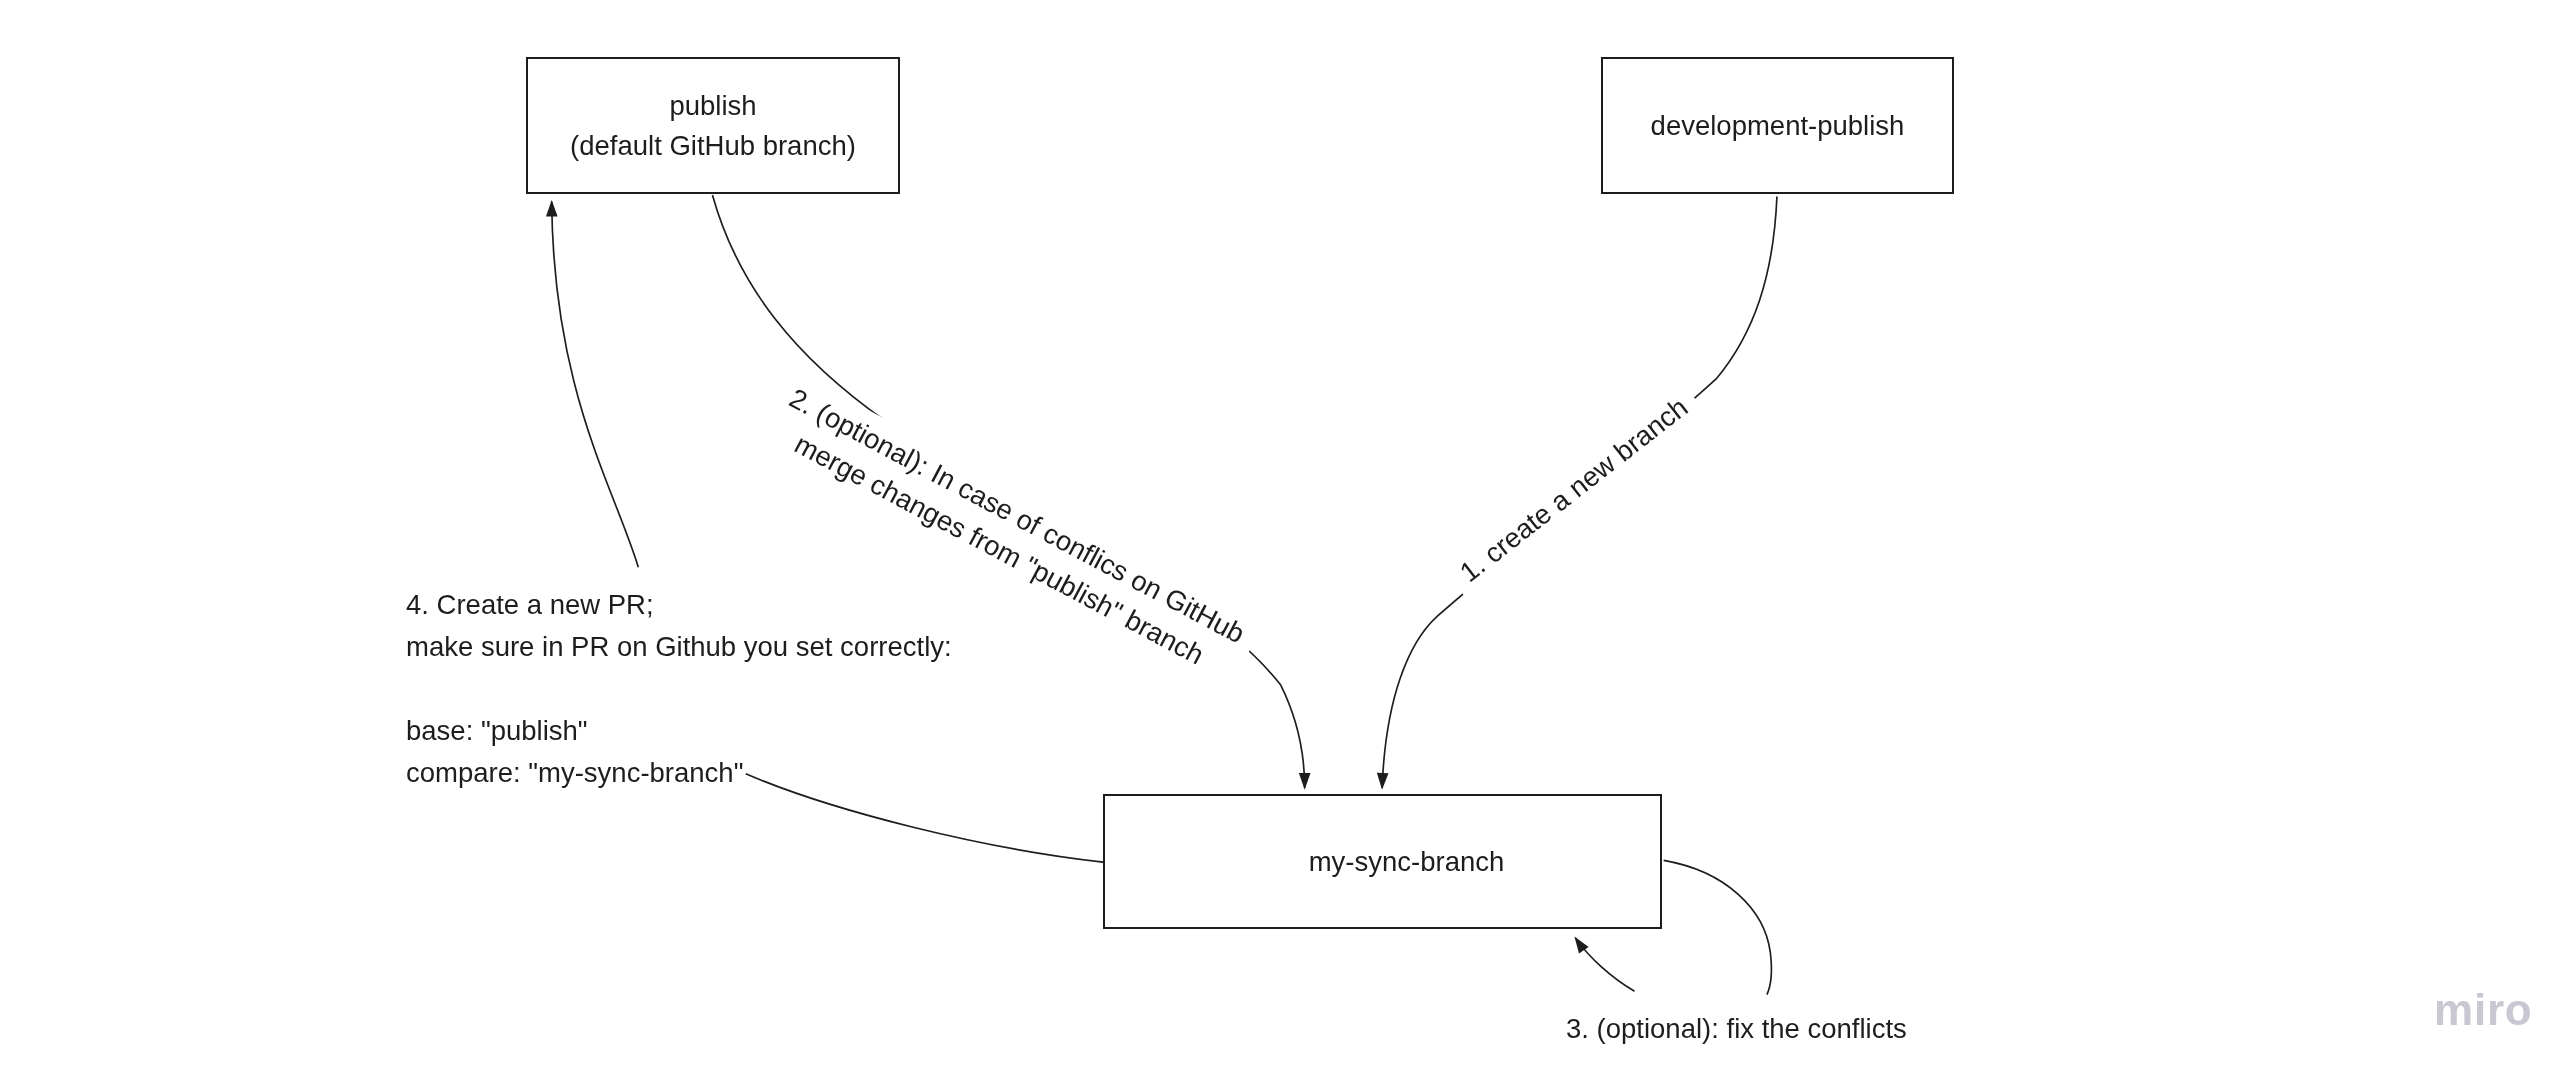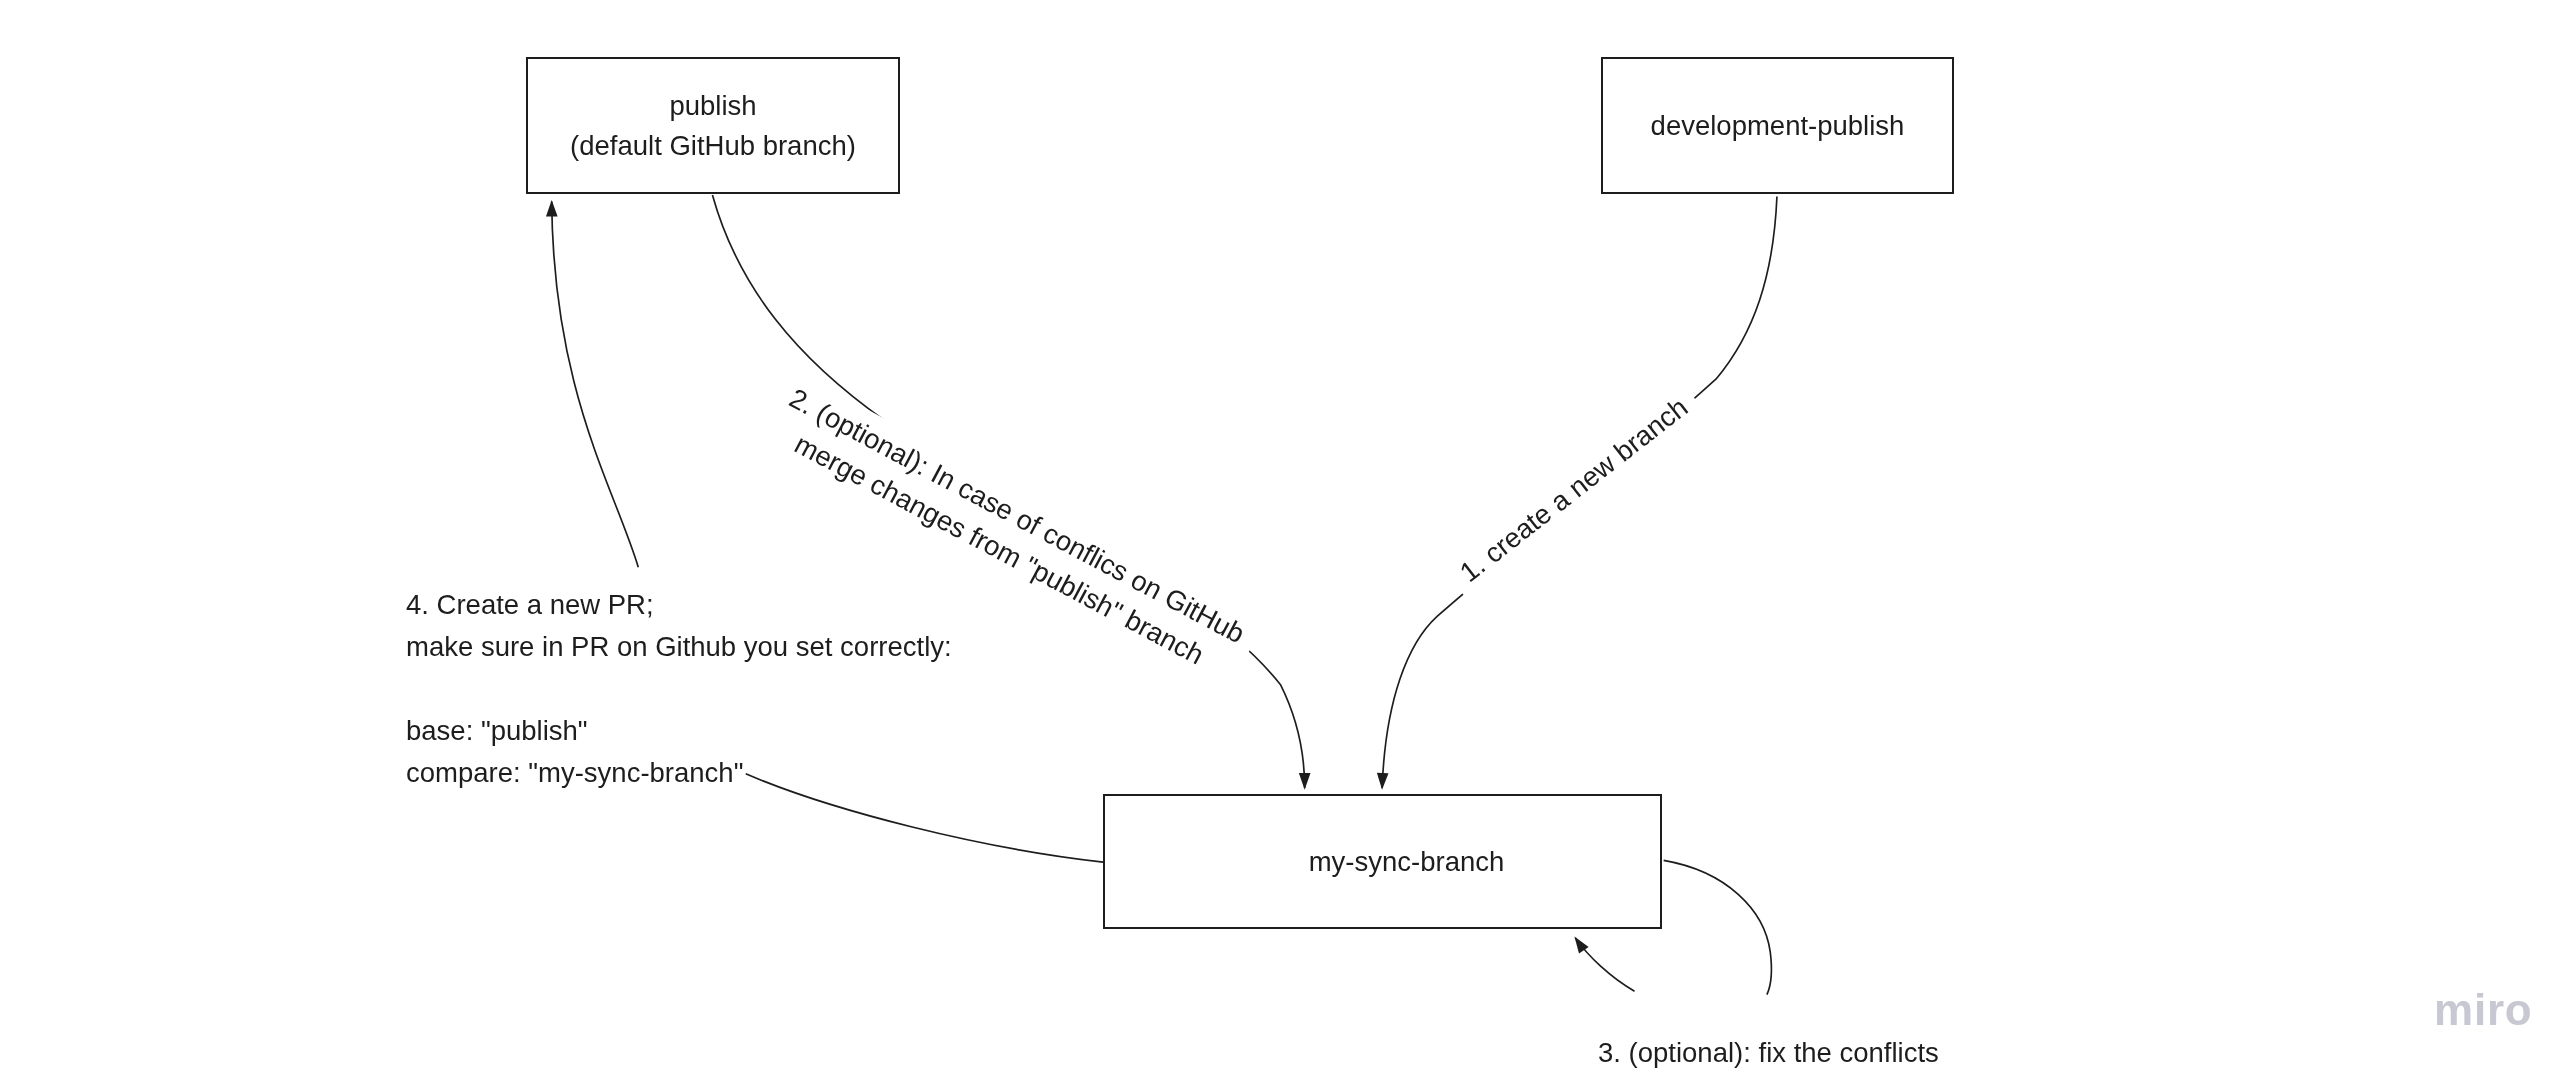--- a/index.html
+++ b/index.html
@@ -60,23 +60,22 @@
     white-space: nowrap;
   }
   #label-step-2 {
     left: 1008px; top: 533px;
     transform: translate(-50%, -50%) rotate(28deg);
     background: #ffffff;
     padding: 5px 13.3px;
     text-align: center;
   }
   #label-step-3 {
-    left: 1598px; top: 1010px;
+    left: 1566px; top: 1010px;
     white-space: nowrap;
-    margin-top: 24px;
   }
   #label-step-4 {
     left: 406px; top: 584px;
     line-height: 42px;
     text-align: left;
   }
 
   .watermark {
     position: absolute;
     left: 2434px; top: 985px;

